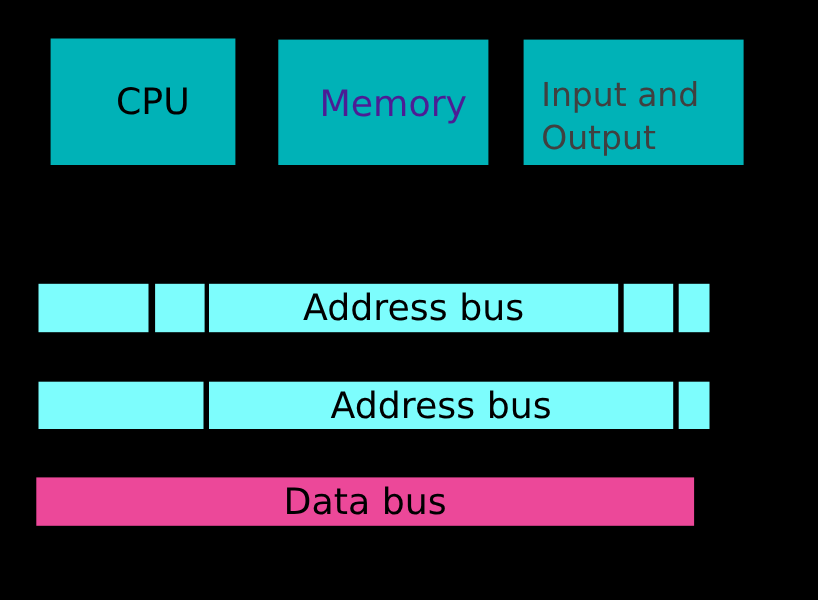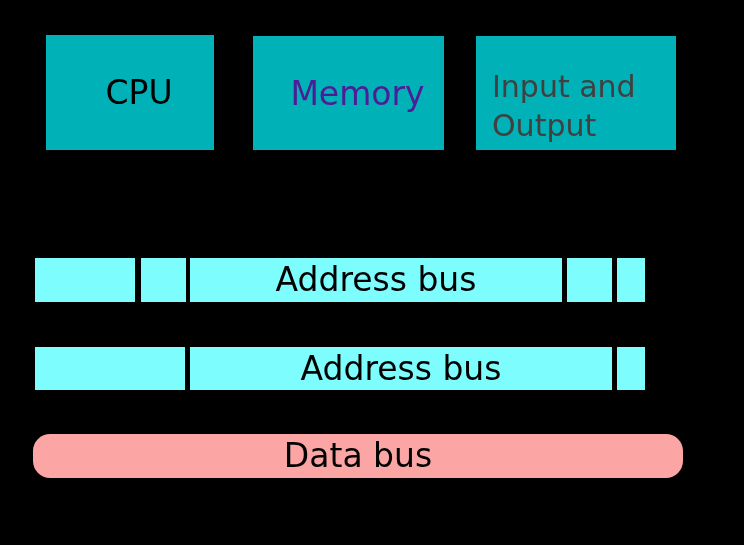--- a/index.html
+++ b/index.html
@@ -93,17 +93,17 @@
       <div class="bus-seg" style="left: 617px; top: 0px; width: 28px; height: 44px; background: rgb(125, 253, 253);"></div>
     </div>
     <div class="bus-row" style="top: 347px; height: 43px;">
       <div class="bus-seg" style="left: 35px; top: 0px; width: 150px; height: 43px; background: rgb(125, 253, 253);"></div>
       <div class="bus-seg" style="left: 190px; top: 0px; width: 422px; height: 43px; background: rgb(125, 253, 253);">
         <span class="bus-label" style="color: rgb(0, 0, 0);">Address bus</span>
       </div>
       <div class="bus-seg" style="left: 617px; top: 0px; width: 28px; height: 43px; background: rgb(125, 253, 253);"></div>
     </div>
     <div class="bus-row" style="top: 434px; height: 44px;">
-      <div class="bus-seg" style="left: 33px; top: 0px; width: 650px; height: 44px; background: #fca5a5; border-radius: 17px;">
+      <div class="bus-seg" style="left: 33px; top: 0px; width: 598px; height: 44px; background: #ec4899;">
         <span class="bus-label" style="color: rgb(0, 0, 0);">Data bus</span>
       </div>
     </div>
   </div>
 
 </body></html>

